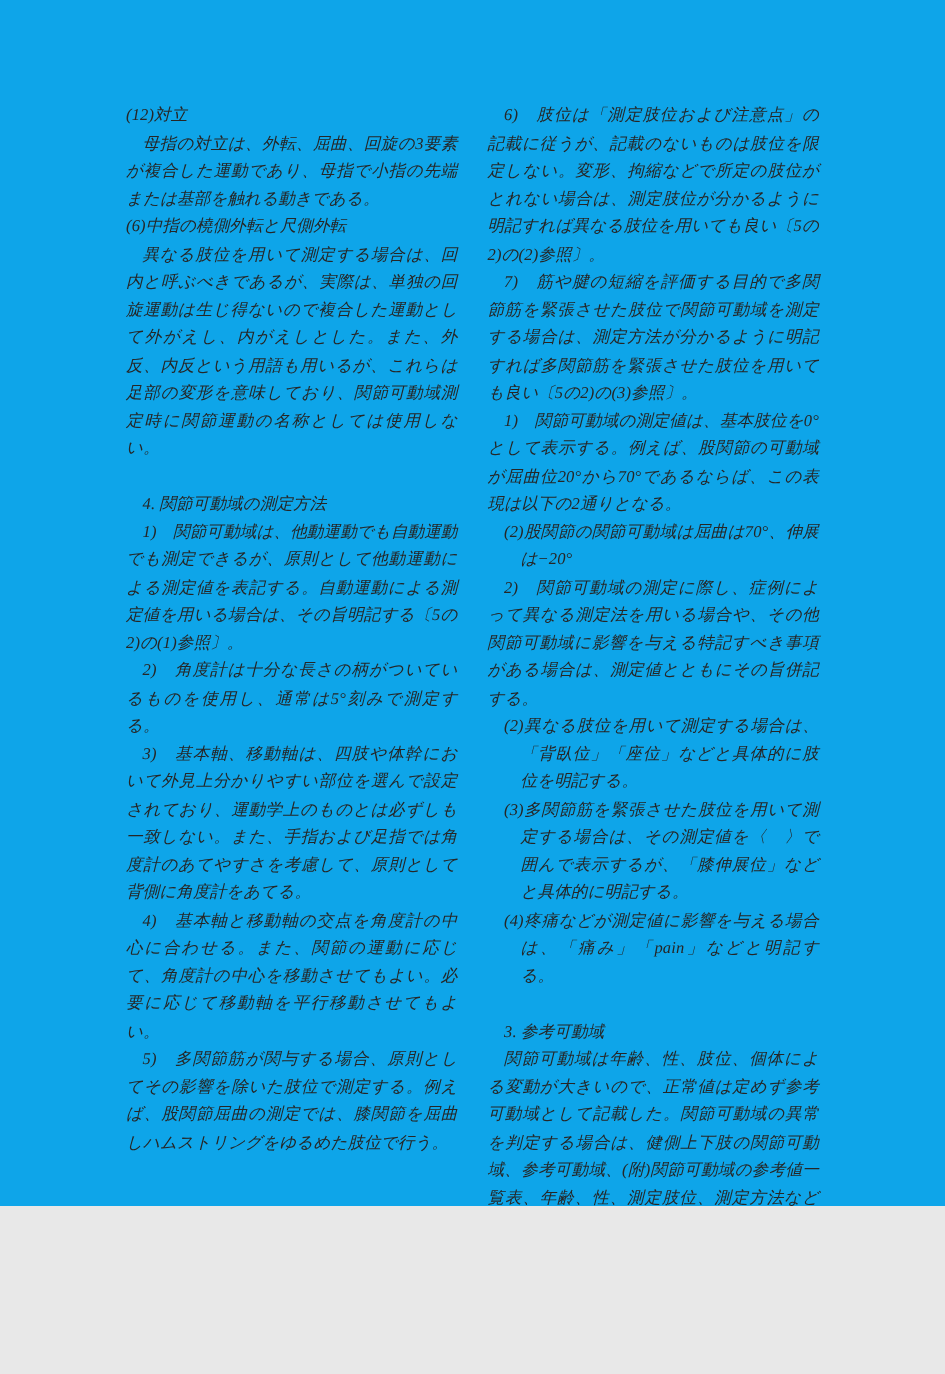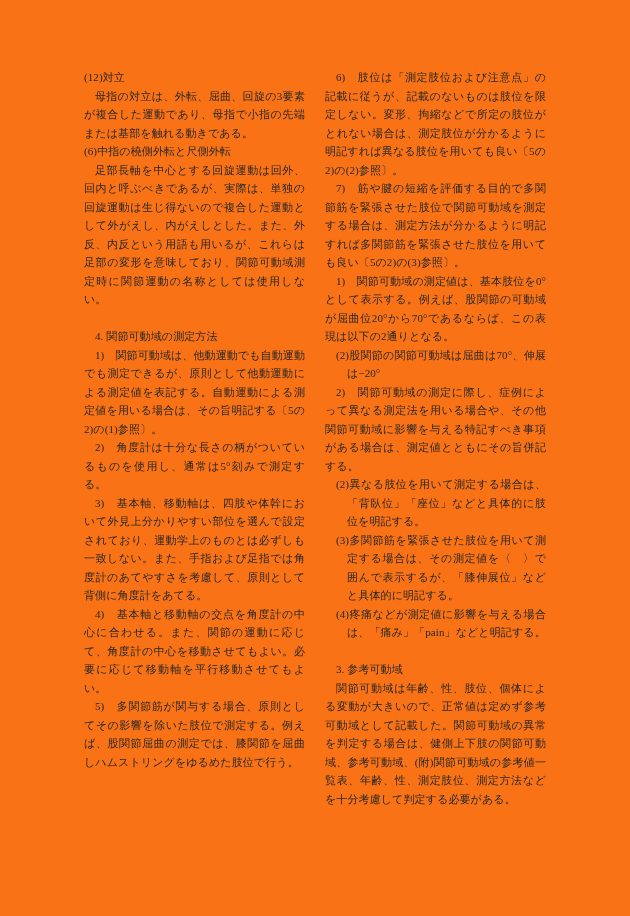--- a/index.html
+++ b/index.html
@@ -3,26 +3,27 @@
 <meta charset="utf-8">
 <style>
   html, body {
     margin: 0;
     padding: 0;
     background: #e8e8e8;
   }
   .page {
     position: relative;
     width: 630px;
-    height: 916px;
+    height: 804px;
     margin: 0 auto;
-    background: #f97316;
+    background: #0ea5e9;
     overflow: hidden;
     font-family: "Liberation Serif", "DejaVu Serif", serif;
     color: #262626;
+    font-style: italic;
   }
   .content {
     position: absolute;
     left: 84px;
     top: 68px;
     width: 462px;
     display: flex;
     gap: 20px;
   }
   .col {
@@ -56,21 +57,21 @@
 </head>
 <body>
 
 <div class="page">
   <div class="content">
 
     <div class="col">
       <div class="item-head">(12)対立</div>
       <div class="para">母指の対立は、外転、屈曲、回旋の3要素が複合した運動であり、母指で小指の先端または基部を触れる動きである。</div>
       <div class="item-head">(6)中指の橈側外転と尺側外転</div>
-      <div class="para">足部長軸を中心とする回旋運動は回外、回内と呼ぶべきであるが、実際は、単独の回旋運動は生じ得ないので複合した運動として外がえし、内がえしとした。また、外反、内反という用語も用いるが、これらは足部の変形を意味しており、関節可動域測定時に関節運動の名称としては使用しない。</div>
+      <div class="para">異なる肢位を用いて測定する場合は、回内と呼ぶべきであるが、実際は、単独の回旋運動は生じ得ないので複合した運動として外がえし、内がえしとした。また、外反、内反という用語も用いるが、これらは足部の変形を意味しており、関節可動域測定時に関節運動の名称としては使用しない。</div>
       <div class="section-head">4. 関節可動域の測定方法</div>
       <div class="numbered">1)　関節可動域は、他動運動でも自動運動でも測定できるが、原則として他動運動による測定値を表記する。自動運動による測定値を用いる場合は、その旨明記する〔5の2)の(1)参照〕。</div>
       <div class="numbered">2)　角度計は十分な長さの柄がついているものを使用し、通常は5°刻みで測定する。</div>
       <div class="numbered">3)　基本軸、移動軸は、四肢や体幹において外見上分かりやすい部位を選んで設定されており、運動学上のものとは必ずしも一致しない。また、手指および足指では角度計のあてやすさを考慮して、原則として背側に角度計をあてる。</div>
       <div class="numbered">4)　基本軸と移動軸の交点を角度計の中心に合わせる。また、関節の運動に応じて、角度計の中心を移動させてもよい。必要に応じて移動軸を平行移動させてもよい。</div>
       <div class="numbered">5)　多関節筋が関与する場合、原則としてその影響を除いた肢位で測定する。例えば、股関節屈曲の測定では、膝関節を屈曲しハムストリングをゆるめた肢位で行う。</div>
     </div>
 
     <div class="col">
       <div class="numbered">6)　肢位は「測定肢位および注意点」の記載に従うが、記載のないものは肢位を限定しない。変形、拘縮などで所定の肢位がとれない場合は、測定肢位が分かるように明記すれば異なる肢位を用いても良い〔5の2)の(2)参照〕。</div>

